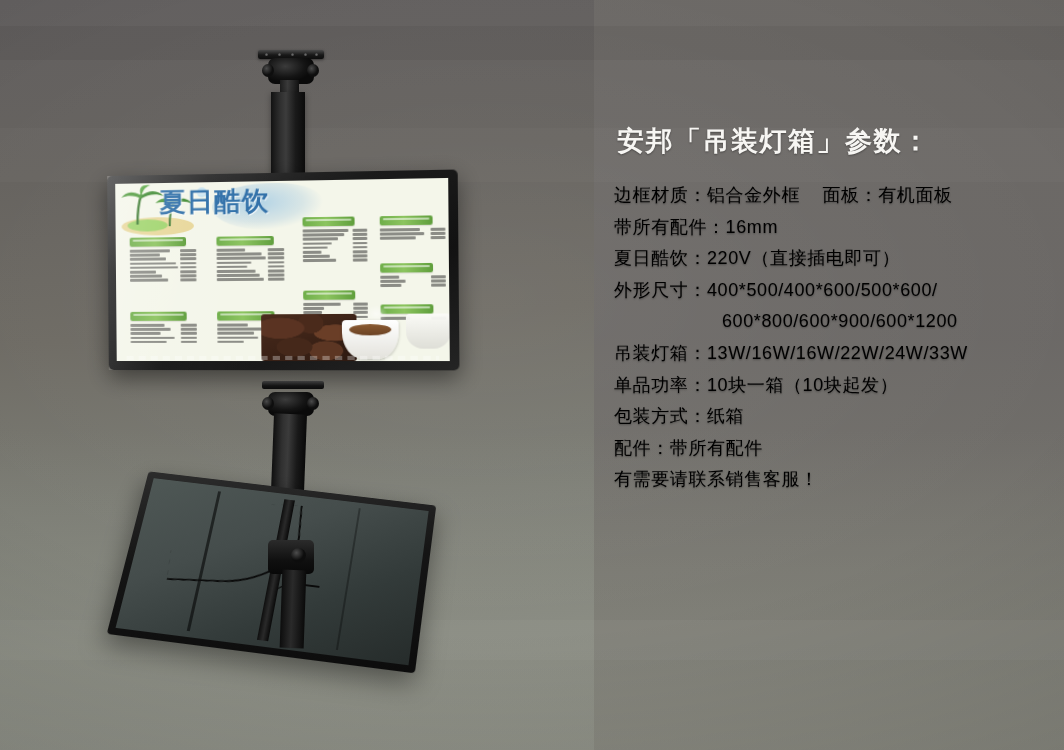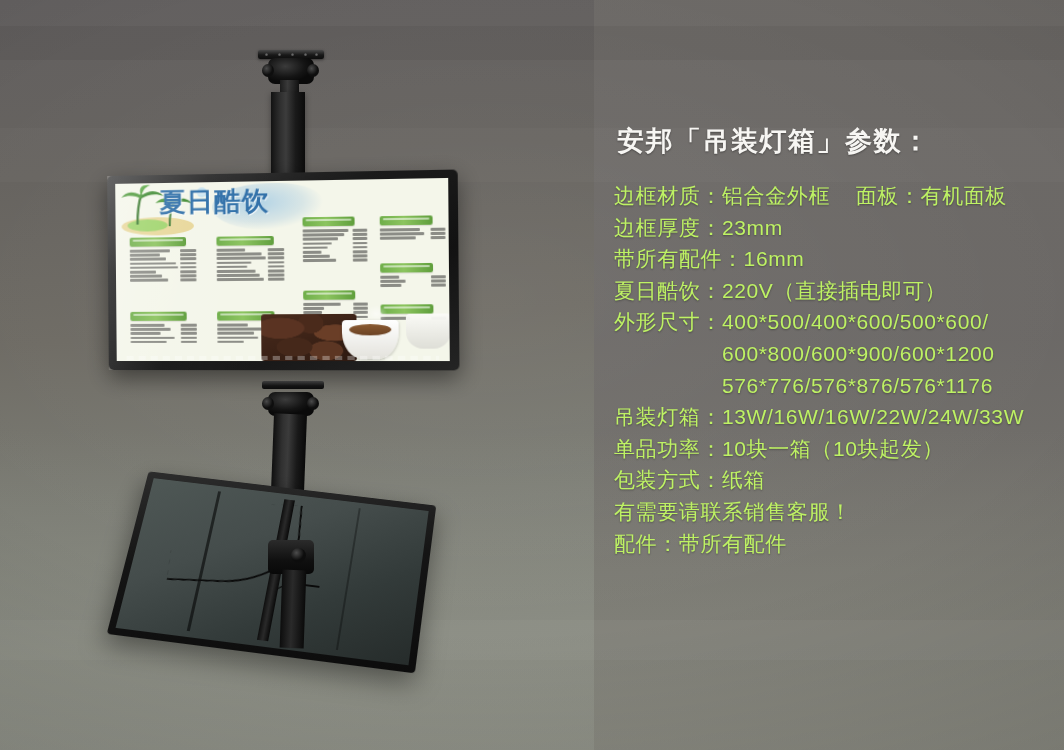--- a/index.html
+++ b/index.html
@@ -139,22 +139,22 @@
   .rear-cable{position:absolute;left:12%;top:10%;width:44%;height:52%;
     border-bottom:2px solid #0a0a0a;border-right:2px solid #0a0a0a;
     border-radius:0 0 60% 0;transform:rotate(-5deg);}
   .rear-cable2{position:absolute;left:50%;top:58%;width:16%;height:18%;
     border-top:2px solid #0a0a0a;border-radius:60% 0 0 0;}
 
   
   .spec{position:absolute;left:614px;top:124px;width:438px;color:#f2f0ec;}
   .spec .title{font-size:27px;font-weight:bold;letter-spacing:1.5px;line-height:34px;
     margin:0 0 22px 3px;color:#f7f6f3;text-shadow:0 1px 2px rgba(0,0,0,.35);}
-  .spec .line{font-size:21px;line-height:31.6px;letter-spacing:.6px;white-space:pre;
-    color:#bef264;text-shadow:0 1px 2px rgba(0,0,0,.33);}
+  .spec .line{font-size:18px;line-height:31.6px;letter-spacing:.6px;white-space:pre;
+    color:#000000;text-shadow:0 1px 2px rgba(0,0,0,.33);}
   .spec .line.cont{padding-left:108px;}
 </style>
 </head>
 <body>
 
 <div id="stage">
 
   <div class="bg-base"></div>
   <div class="bg-right"></div>
   <div class="bg-floor"></div>
@@ -444,27 +444,25 @@
     </div>
   </div>
   <div class="hw clamp"></div>
   <div class="hw clamp-knob"></div>
   <div class="hw pole-tail"></div>
 
   <div class="spec">
     <div class="title">安邦「吊装灯箱」参数：</div>
     <div>
       <div class="line">边框材质：铝合金外框    面板：有机面板</div>
-      <div class="line">边框厚度：23mm</div>
       <div class="line">带所有配件：16mm</div>
       <div class="line">夏日酷饮：220V（直接插电即可）</div>
       <div class="line">外形尺寸：400*500/400*600/500*600/</div>
       <div class="line cont">600*800/600*900/600*1200</div>
-      <div class="line cont">576*776/576*876/576*1176</div>
       <div class="line">吊装灯箱：13W/16W/16W/22W/24W/33W</div>
       <div class="line">单品功率：10块一箱（10块起发）</div>
       <div class="line">包装方式：纸箱</div>
+      <div class="line">配件：带所有配件</div>
       <div class="line">有需要请联系销售客服！</div>
-      <div class="line">配件：带所有配件</div>
     </div>
   </div>
 
 </div>
 
 </body></html>

